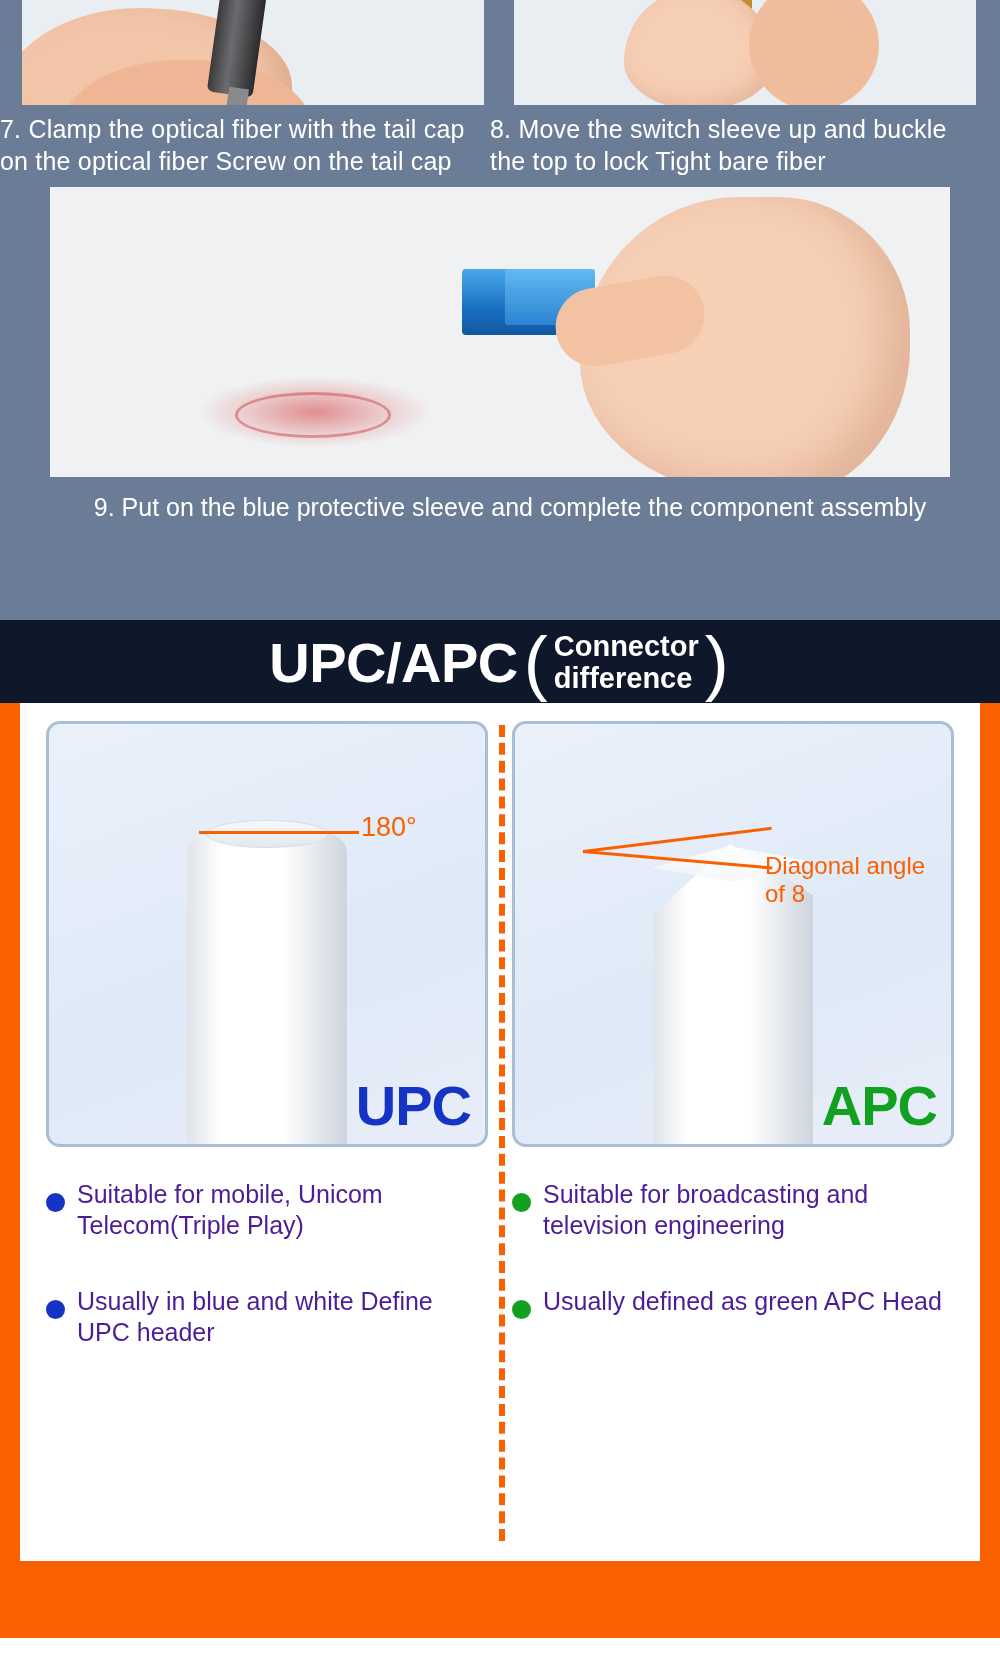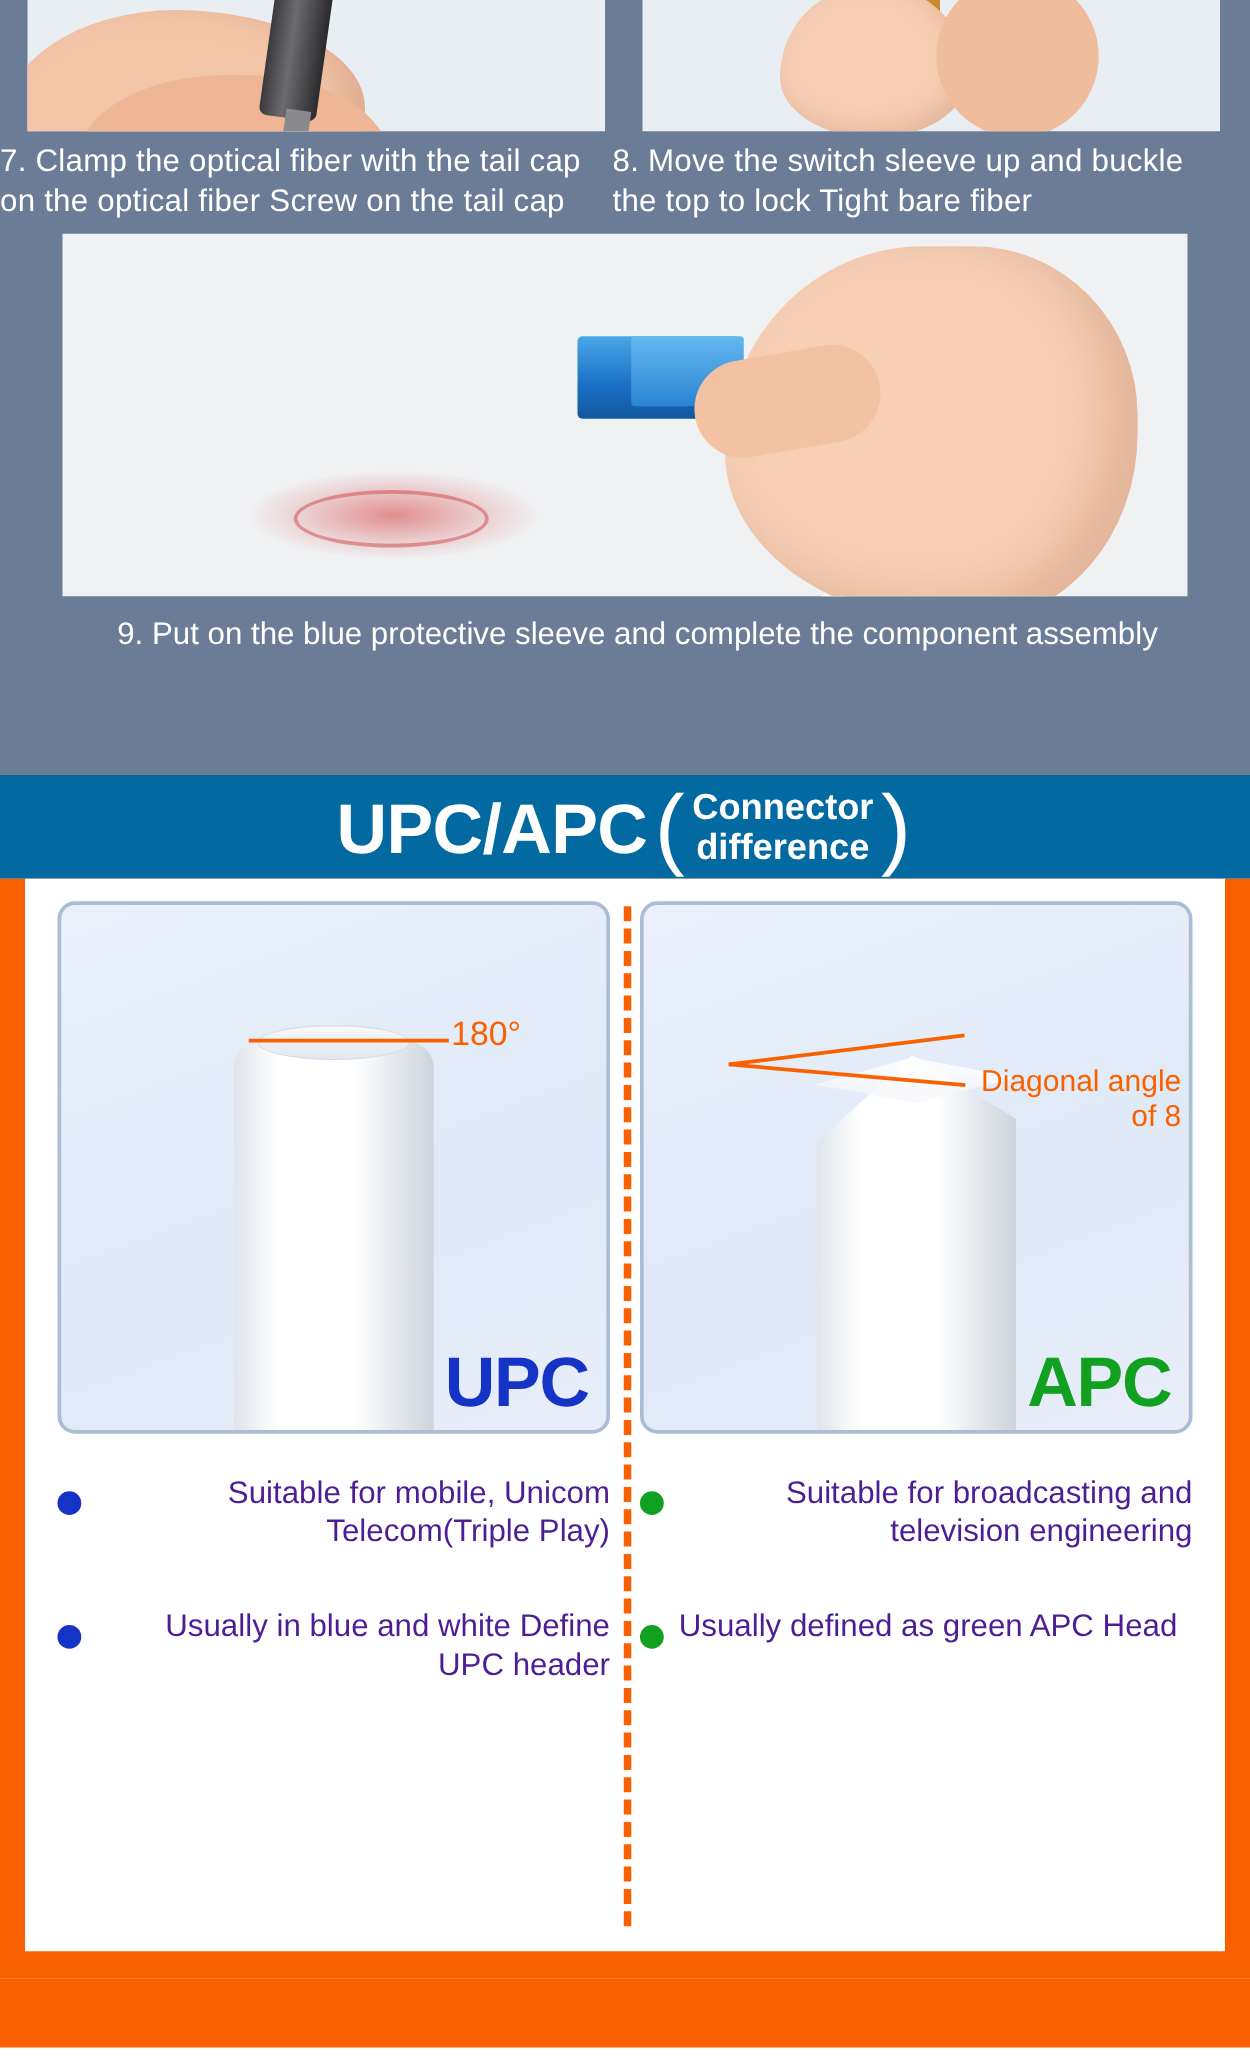--- a/index.html
+++ b/index.html
@@ -227,21 +227,21 @@
     line-height: 1.3;
     text-align: center;
     margin-top: 14px;
     padding-left: 20px;
   }
 
   
   .banner {
     position: relative;
     width: 1000px;
-    background: #0369a1;
+    background: #0f172a;
     padding: 10px 0 8px 0;
     box-sizing: border-box;
     text-align: center;
   }
   .banner-inner {
     display: flex;
     align-items: center;
     justify-content: center;
     gap: 4px;
     color: #ffffff;
@@ -254,41 +254,40 @@
   .paren {
     font-size: 72px;
     font-weight: 300;
     line-height: 0.8;
     margin: 0 2px;
   }
   .banner-sub {
     font-size: 29px;
     font-weight: bold;
     line-height: 1.1;
-    text-align: center;
+    text-align: left;
   }
 
   
   .compare {
     position: relative;
     width: 1000px;
     height: 880px;
     background: #f96100;
     box-sizing: border-box;
     padding: 0 20px 20px 20px;
   }
   .compare-inner {
     position: relative;
     width: 960px;
     height: 858px;
     background: #ffffff;
     display: flex;
     box-sizing: border-box;
     padding: 18px 14px;
-    text-align: right;
   }
   .divider {
     position: absolute;
     left: 479px;
     top: 22px;
     bottom: 20px;
     width: 0;
     border-left: 6px dashed #f96100;
   }
   .col {

